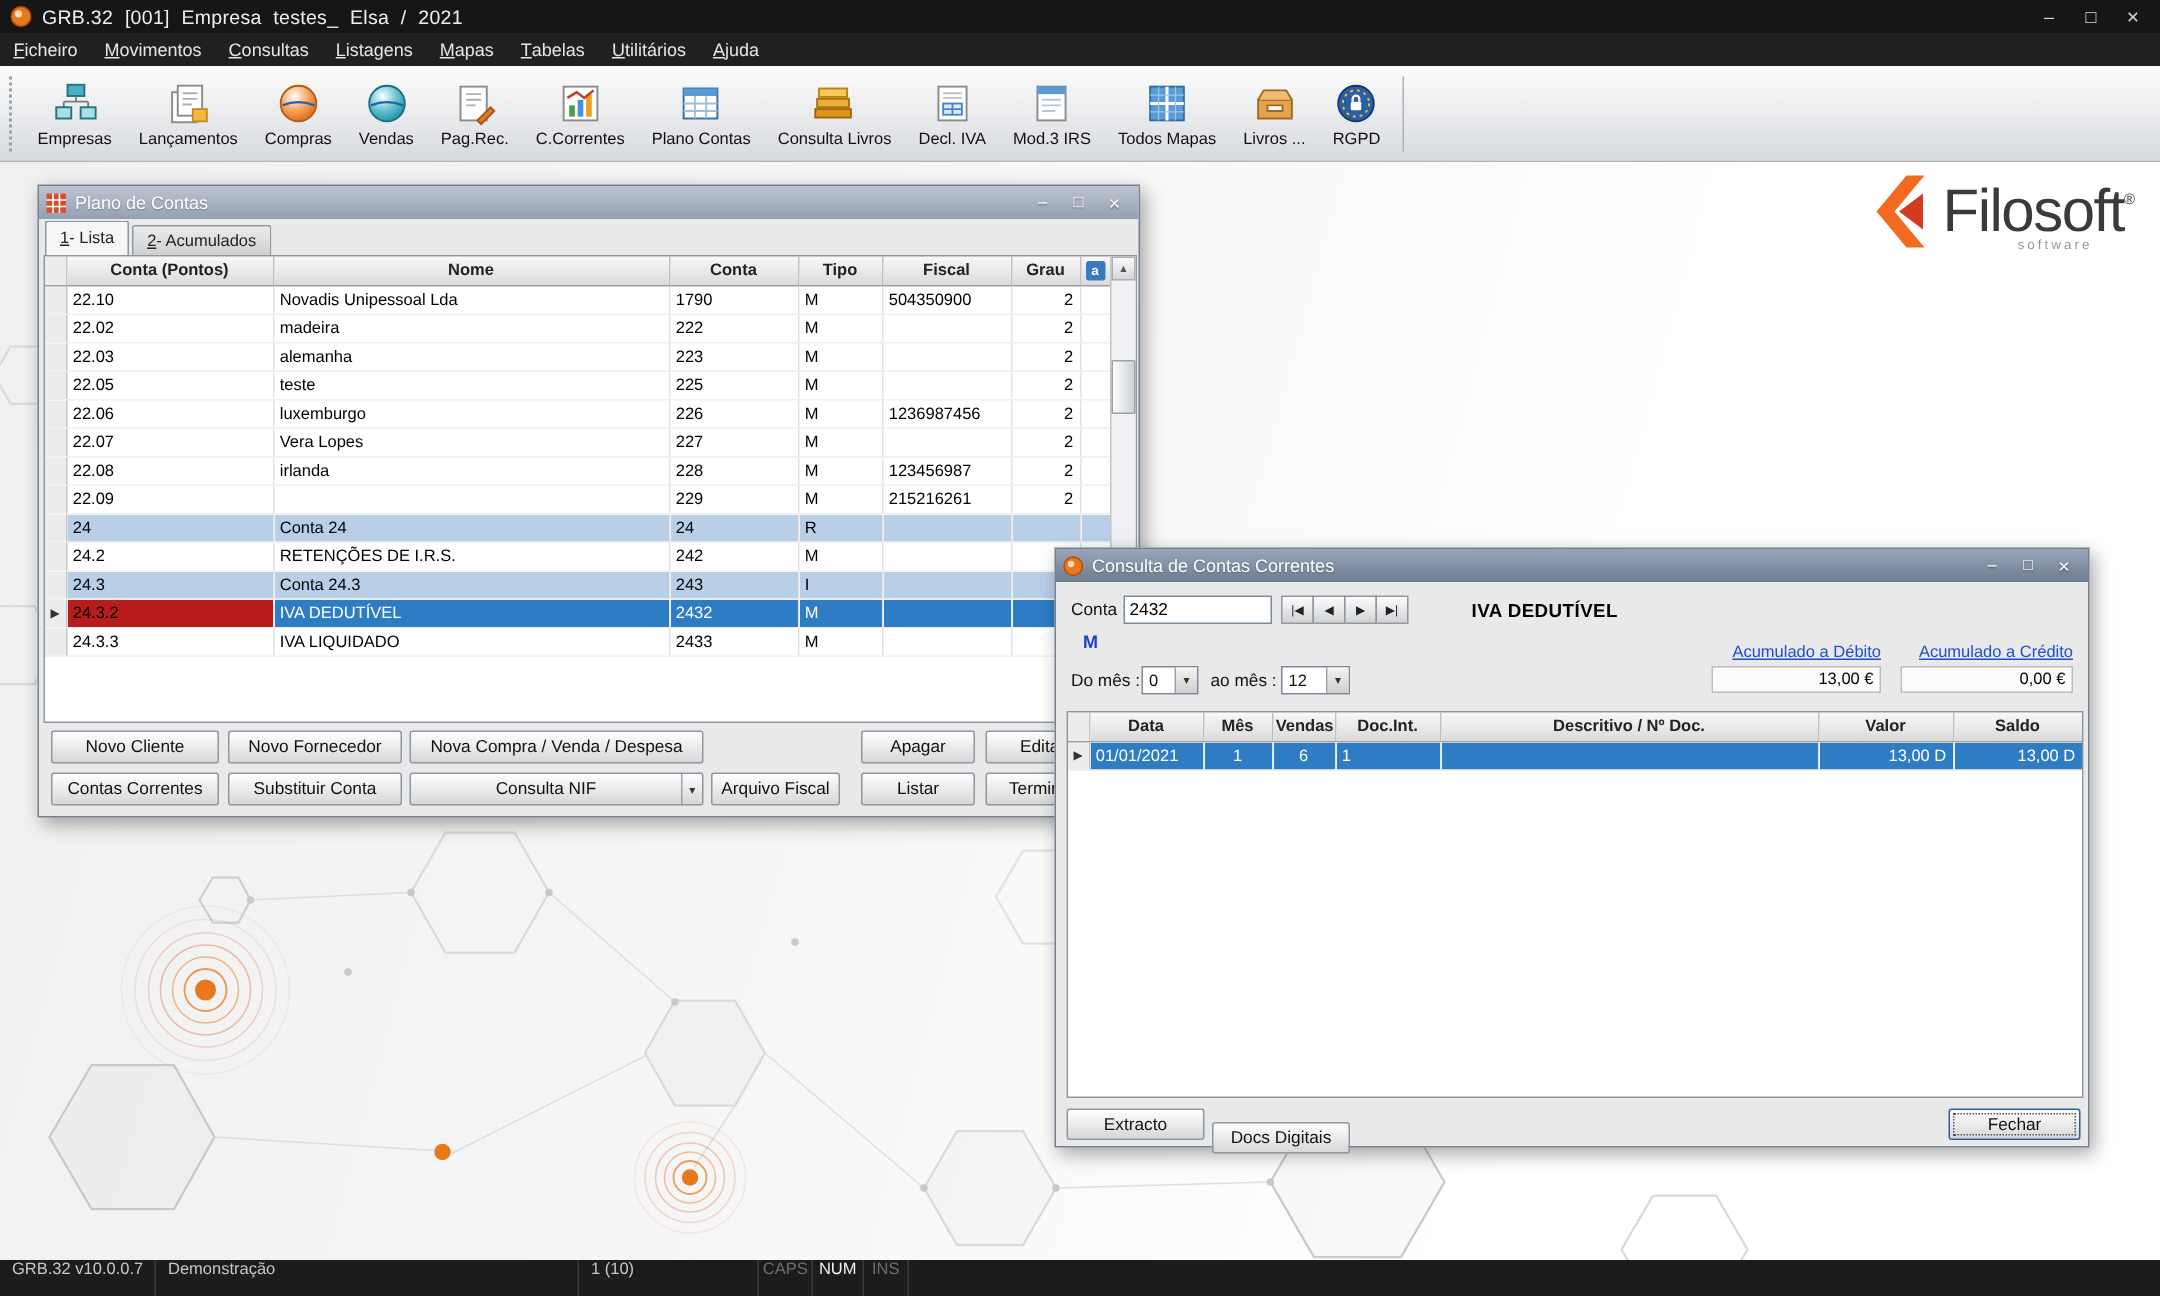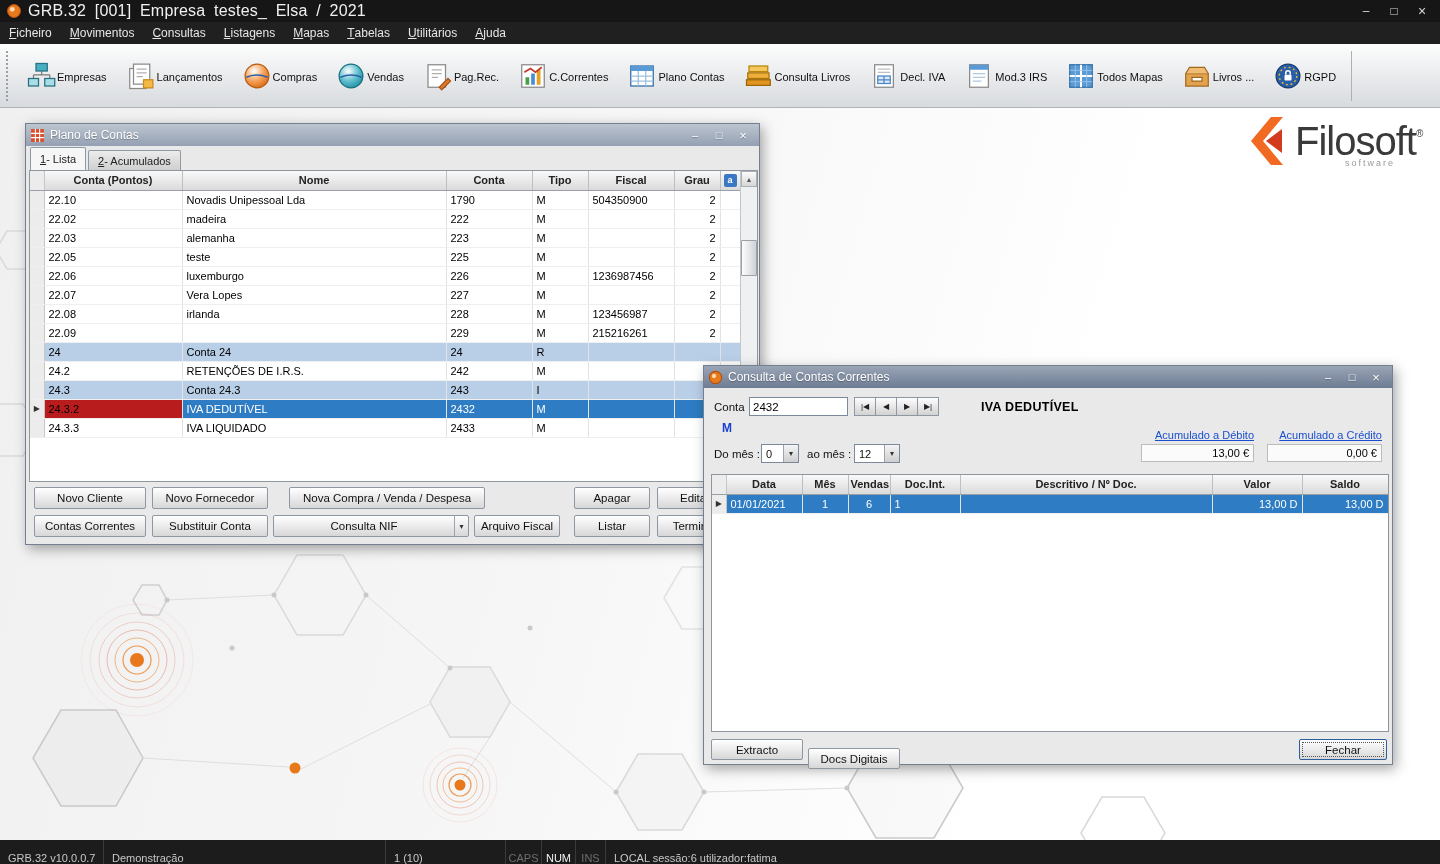--- a/index.html
+++ b/index.html
@@ -2,30 +2,30 @@
 <html><head>
 <meta charset="utf-8">
 <style>
   *{margin:0;padding:0;box-sizing:border-box}
   html,body{width:1440px;height:864px;overflow:hidden}
   body{position:relative;font-family:"Liberation Sans",sans-serif;background:#fff;font-size:12px;color:#111}
 
   
   .titlebar{position:absolute;top:0;left:0;right:0;height:22px;background:#161616;display:flex;align-items:center;color:#f0f0f0;padding:0 4px}
   .titlebar .app-ico{width:16px;height:16px;margin:0 6px 0 2px;display:flex;align-items:center}
-  .titlebar .ttl{font-size:16px;letter-spacing:.2px;word-spacing:4px}
+  .titlebar .ttl{font-size:13px;letter-spacing:.2px;word-spacing:4px}
   .wc{margin-left:auto;display:flex}
   .wc span{width:28px;height:20px;display:flex;align-items:center;justify-content:center;color:#d8d8d8;font-size:12px}
   .menubar{position:absolute;top:22px;left:0;right:0;height:22px;background:#202020;display:flex;align-items:center;color:#e6e6e6}
   .menubar .mi{padding:0 9px;height:100%;display:flex;align-items:center;font-size:12px}
   .menubar .mi u{text-decoration:underline}
 
   .toolbar{position:absolute;top:44px;left:0;right:0;height:64px;background:linear-gradient(#fdfdfd,#d7dade);border-bottom:1px solid #b2b5b8;display:flex;align-items:center;padding-left:4px}
   .grip{width:4px;height:50px;border-left:2px dotted #9aa0a6;margin:0 6px 0 2px}
-  .tb-item{display:flex;flex-direction:row;align-items:center;justify-content:space-between;padding:3px 9px;height:60px}
+  .tb-item{display:flex;flex-direction:column;align-items:center;justify-content:center;padding:3px 9px;height:60px}
   .tb-item .tb-ico{width:32px;height:32px;display:flex;align-items:center;justify-content:center}
   .tb-item .tb-ico svg{width:30px;height:30px}
   .tb-item .lbl{font-size:11px;color:#101010;margin-top:2px;white-space:nowrap}
   .tb-sep{width:1px;height:50px;background:#adb1b5;margin:0 6px}
 
   
   .main{position:absolute;top:108px;left:0;right:0;bottom:24px;background:linear-gradient(105deg,#f0f0f0 0%,#f6f6f6 40%,#ffffff 72%)}
   .deco{position:absolute;inset:0;pointer-events:none}
 
   .logo{position:absolute;left:1243px;top:110px;width:190px;height:62px;display:flex;align-items:center}
@@ -82,21 +82,21 @@
   .combo{position:absolute;height:19px;background:#fff;border:1px solid #7a8a9a;display:flex;align-items:center;font-size:11px}
   .combo .val{flex:1;padding-left:4px}
   .combo .arr{width:15px;height:100%;background:linear-gradient(#f4f4f4,#cfcfcf);border-left:1px solid #9aa4ae;display:flex;align-items:center;justify-content:center;font-size:8px;color:#333}
   .acclabel{position:absolute;font-size:11px;color:#1a4fd0;text-decoration:underline;text-align:right}
   .accbox{position:absolute;height:18px;border:1px solid #bcbcbc;background:#fbfbfb;font-size:11px;display:flex;align-items:center;justify-content:flex-end;padding-right:4px;color:#000}
   .acct-name{position:absolute;font-size:12.5px;font-weight:bold;color:#000;letter-spacing:.3px}
   .acct-type{position:absolute;font-size:12px;font-weight:bold;color:#1a3fd0}
 
   
   .statusbar{position:absolute;left:0;right:0;bottom:0;height:24px;background:#1c1c1c;display:flex;align-items:stretch;color:#c8c8c8;font-size:11px}
-  .seg{display:flex;align-items:flex-end;padding:0 8px;border-right:1px solid #3a3a3a;white-space:nowrap}
+  .seg{display:flex;align-items:flex-start;padding:0 8px;border-right:1px solid #3a3a3a;white-space:nowrap}
   .seg.ctr{justify-content:center;padding:0}
   .dim{color:#6e6e6e}
   .lit{color:#f2f2f2}
 </style>
 </head>
 <body>
 
 <div class="titlebar">
   <span class="app-ico">
     <svg viewBox="0 0 16 16">
@@ -521,21 +521,21 @@
     </div>
     <div class="vscroll">
       <div class="sb-btn up">▲</div>
       <div class="sb-thumb"></div>
       <div class="sb-btn dn">▼</div>
     </div>
   </div>
 
   <div class="pbtn" style="left:8px;top:363px;width:112px">Novo Cliente</div>
   <div class="pbtn" style="left:126px;top:363px;width:116px">Novo Fornecedor</div>
-  <div class="pbtn" style="left:263px;top:363px;width:196px">Nova Compra / Venda / Despesa</div>
+  <div class="pbtn" style="left:247px;top:363px;width:196px">Nova Compra / Venda / Despesa</div>
   <div class="pbtn" style="left:548px;top:363px;width:76px">Apagar</div>
   <div class="pbtn" style="left:631px;top:363px;width:76px">Editar</div>
 
   <div class="pbtn" style="left:8px;top:391px;width:112px">Contas Correntes</div>
   <div class="pbtn" style="left:126px;top:391px;width:116px">Substituir Conta</div>
   <div class="pbtn split" style="left:247px;top:391px;width:196px;padding:0">
     <span class="main-lbl">Consulta NIF</span>
     <span class="arr">▾</span>
   </div>
   <div class="pbtn" style="left:448px;top:391px;width:86px">Arquivo Fiscal</div>
@@ -644,16 +644,13 @@
     </div>
   <div class="seg ctr dim" style="width:36px">
       <span>CAPS</span>
     </div>
   <div class="seg ctr lit" style="width:34px">
       <span>NUM</span>
     </div>
   <div class="seg ctr dim" style="width:30px">
       <span>INS</span>
     </div>
-  <div class="seg" style="flex:1;border-right:none">
-      <span>LOCAL sessão:6 utilizador:fatima</span>
-    </div>
 </div>
 
 </body></html>

